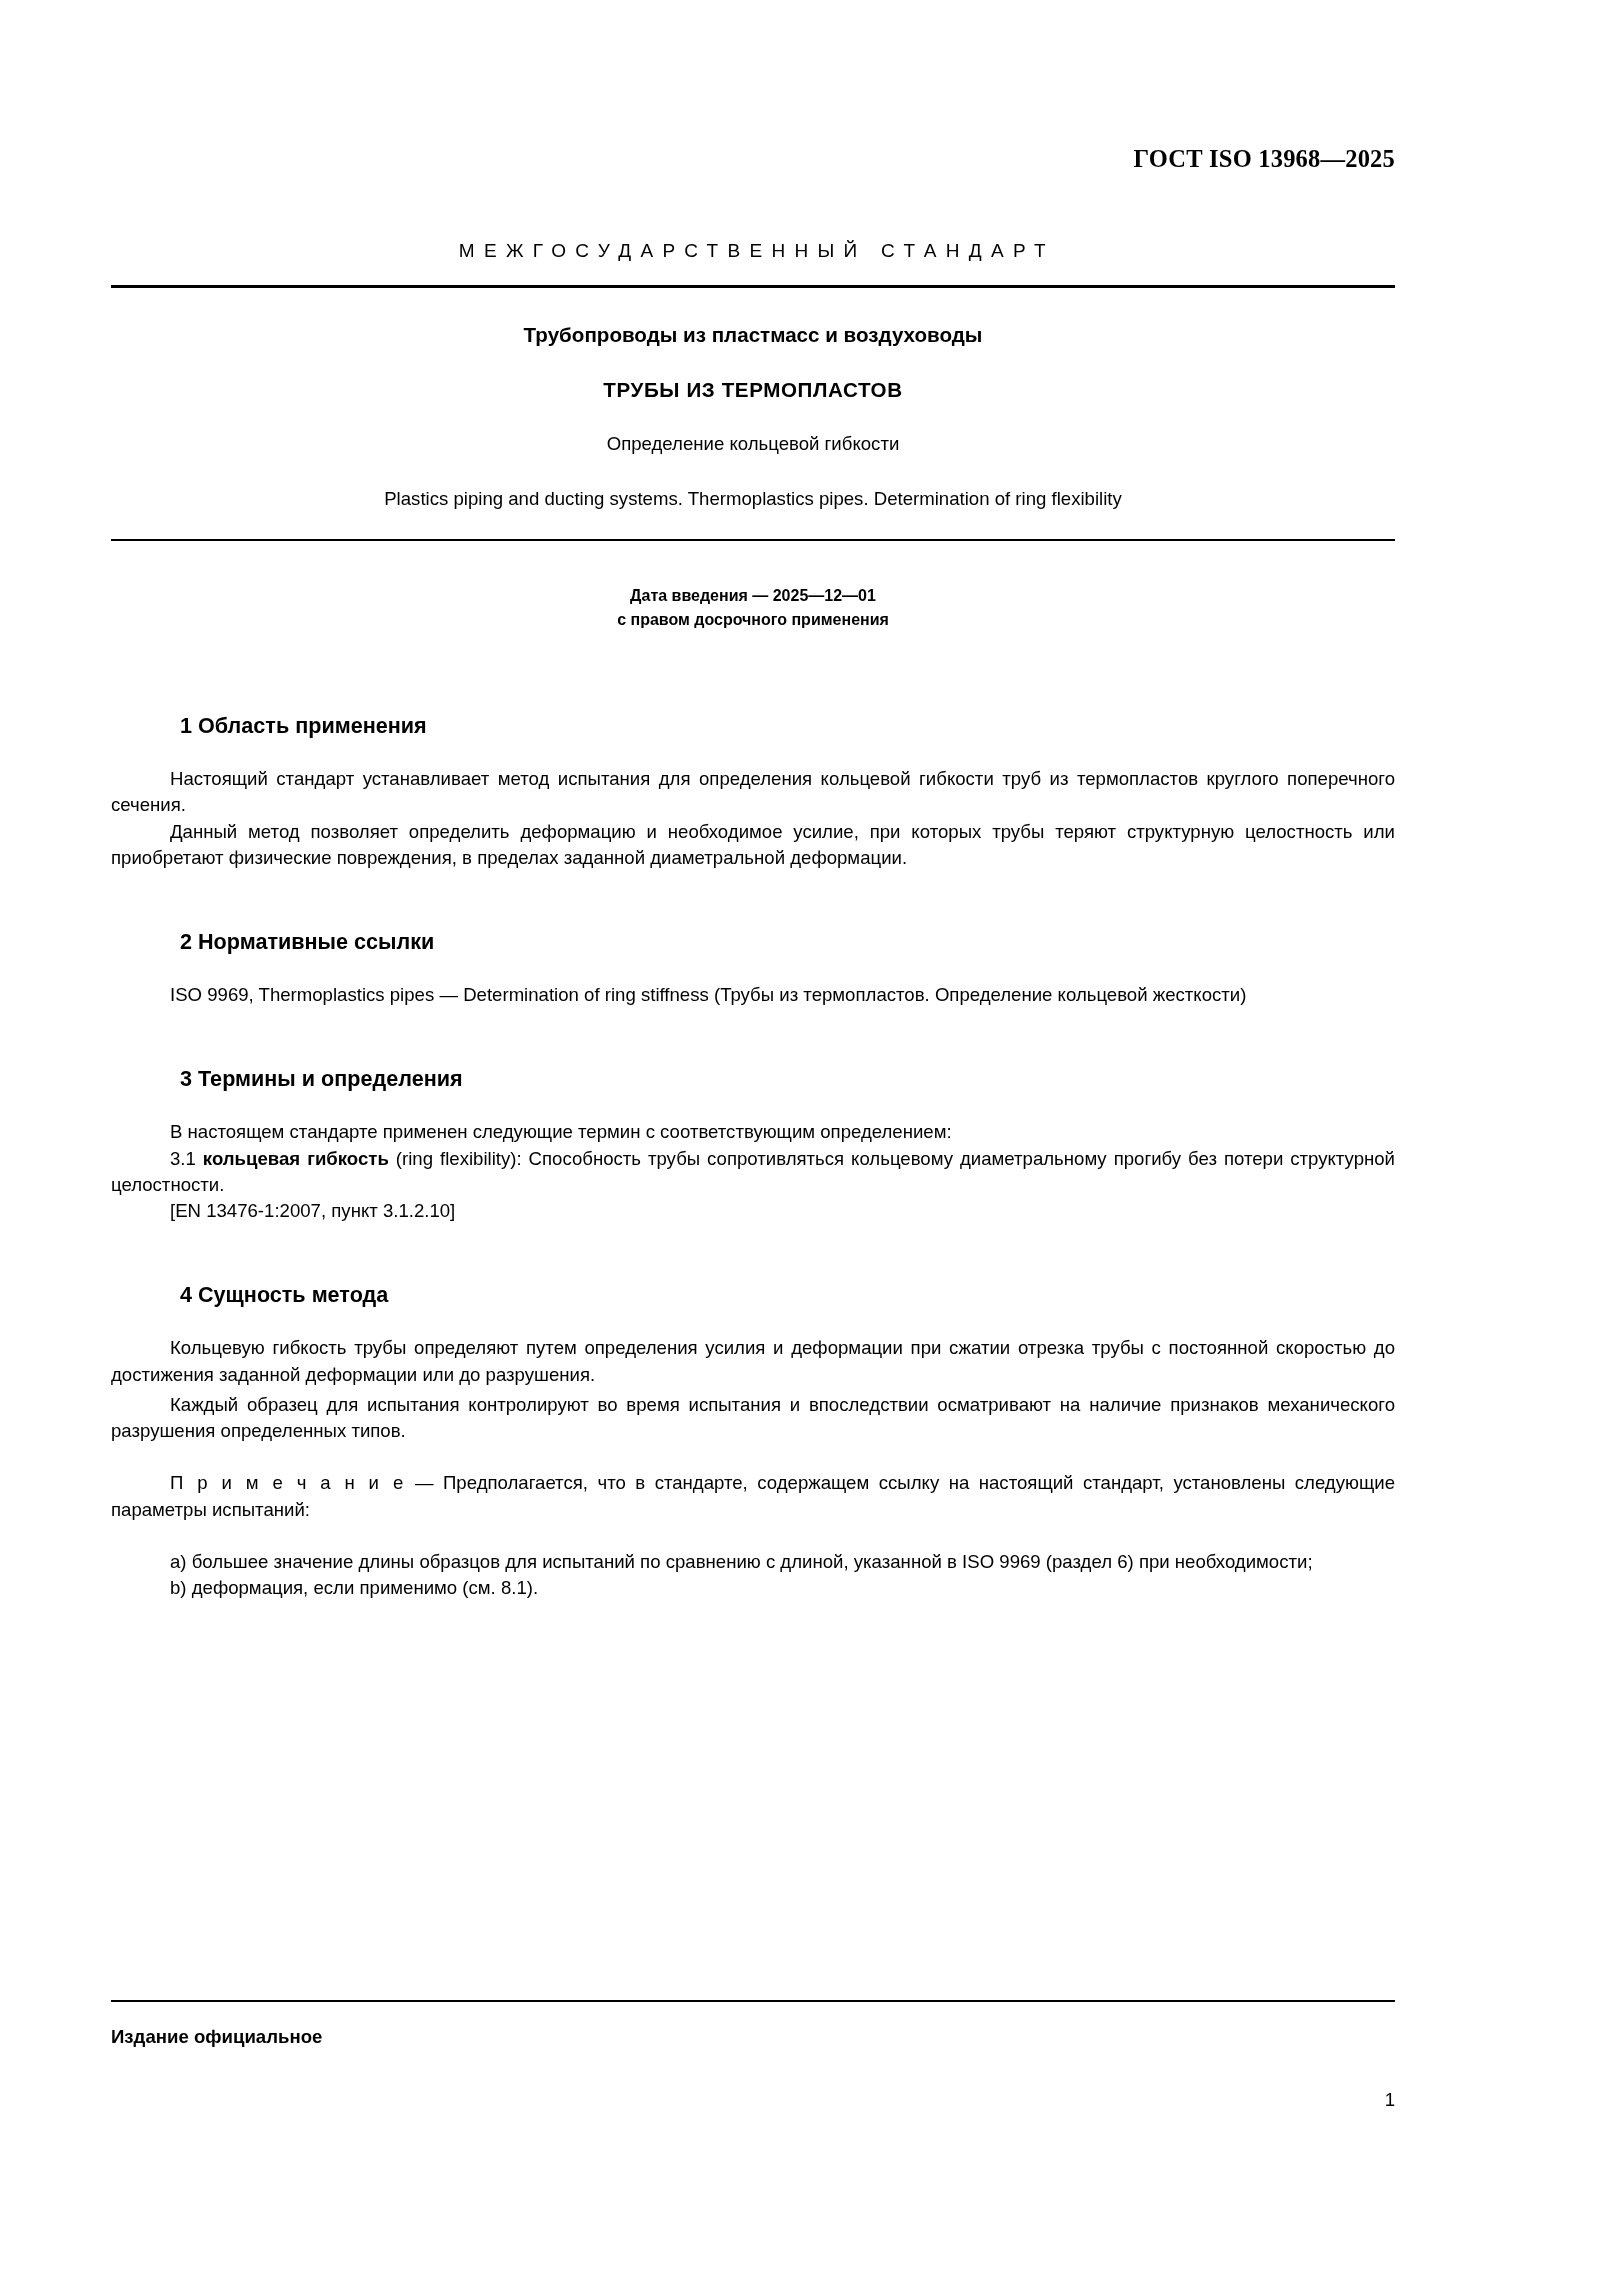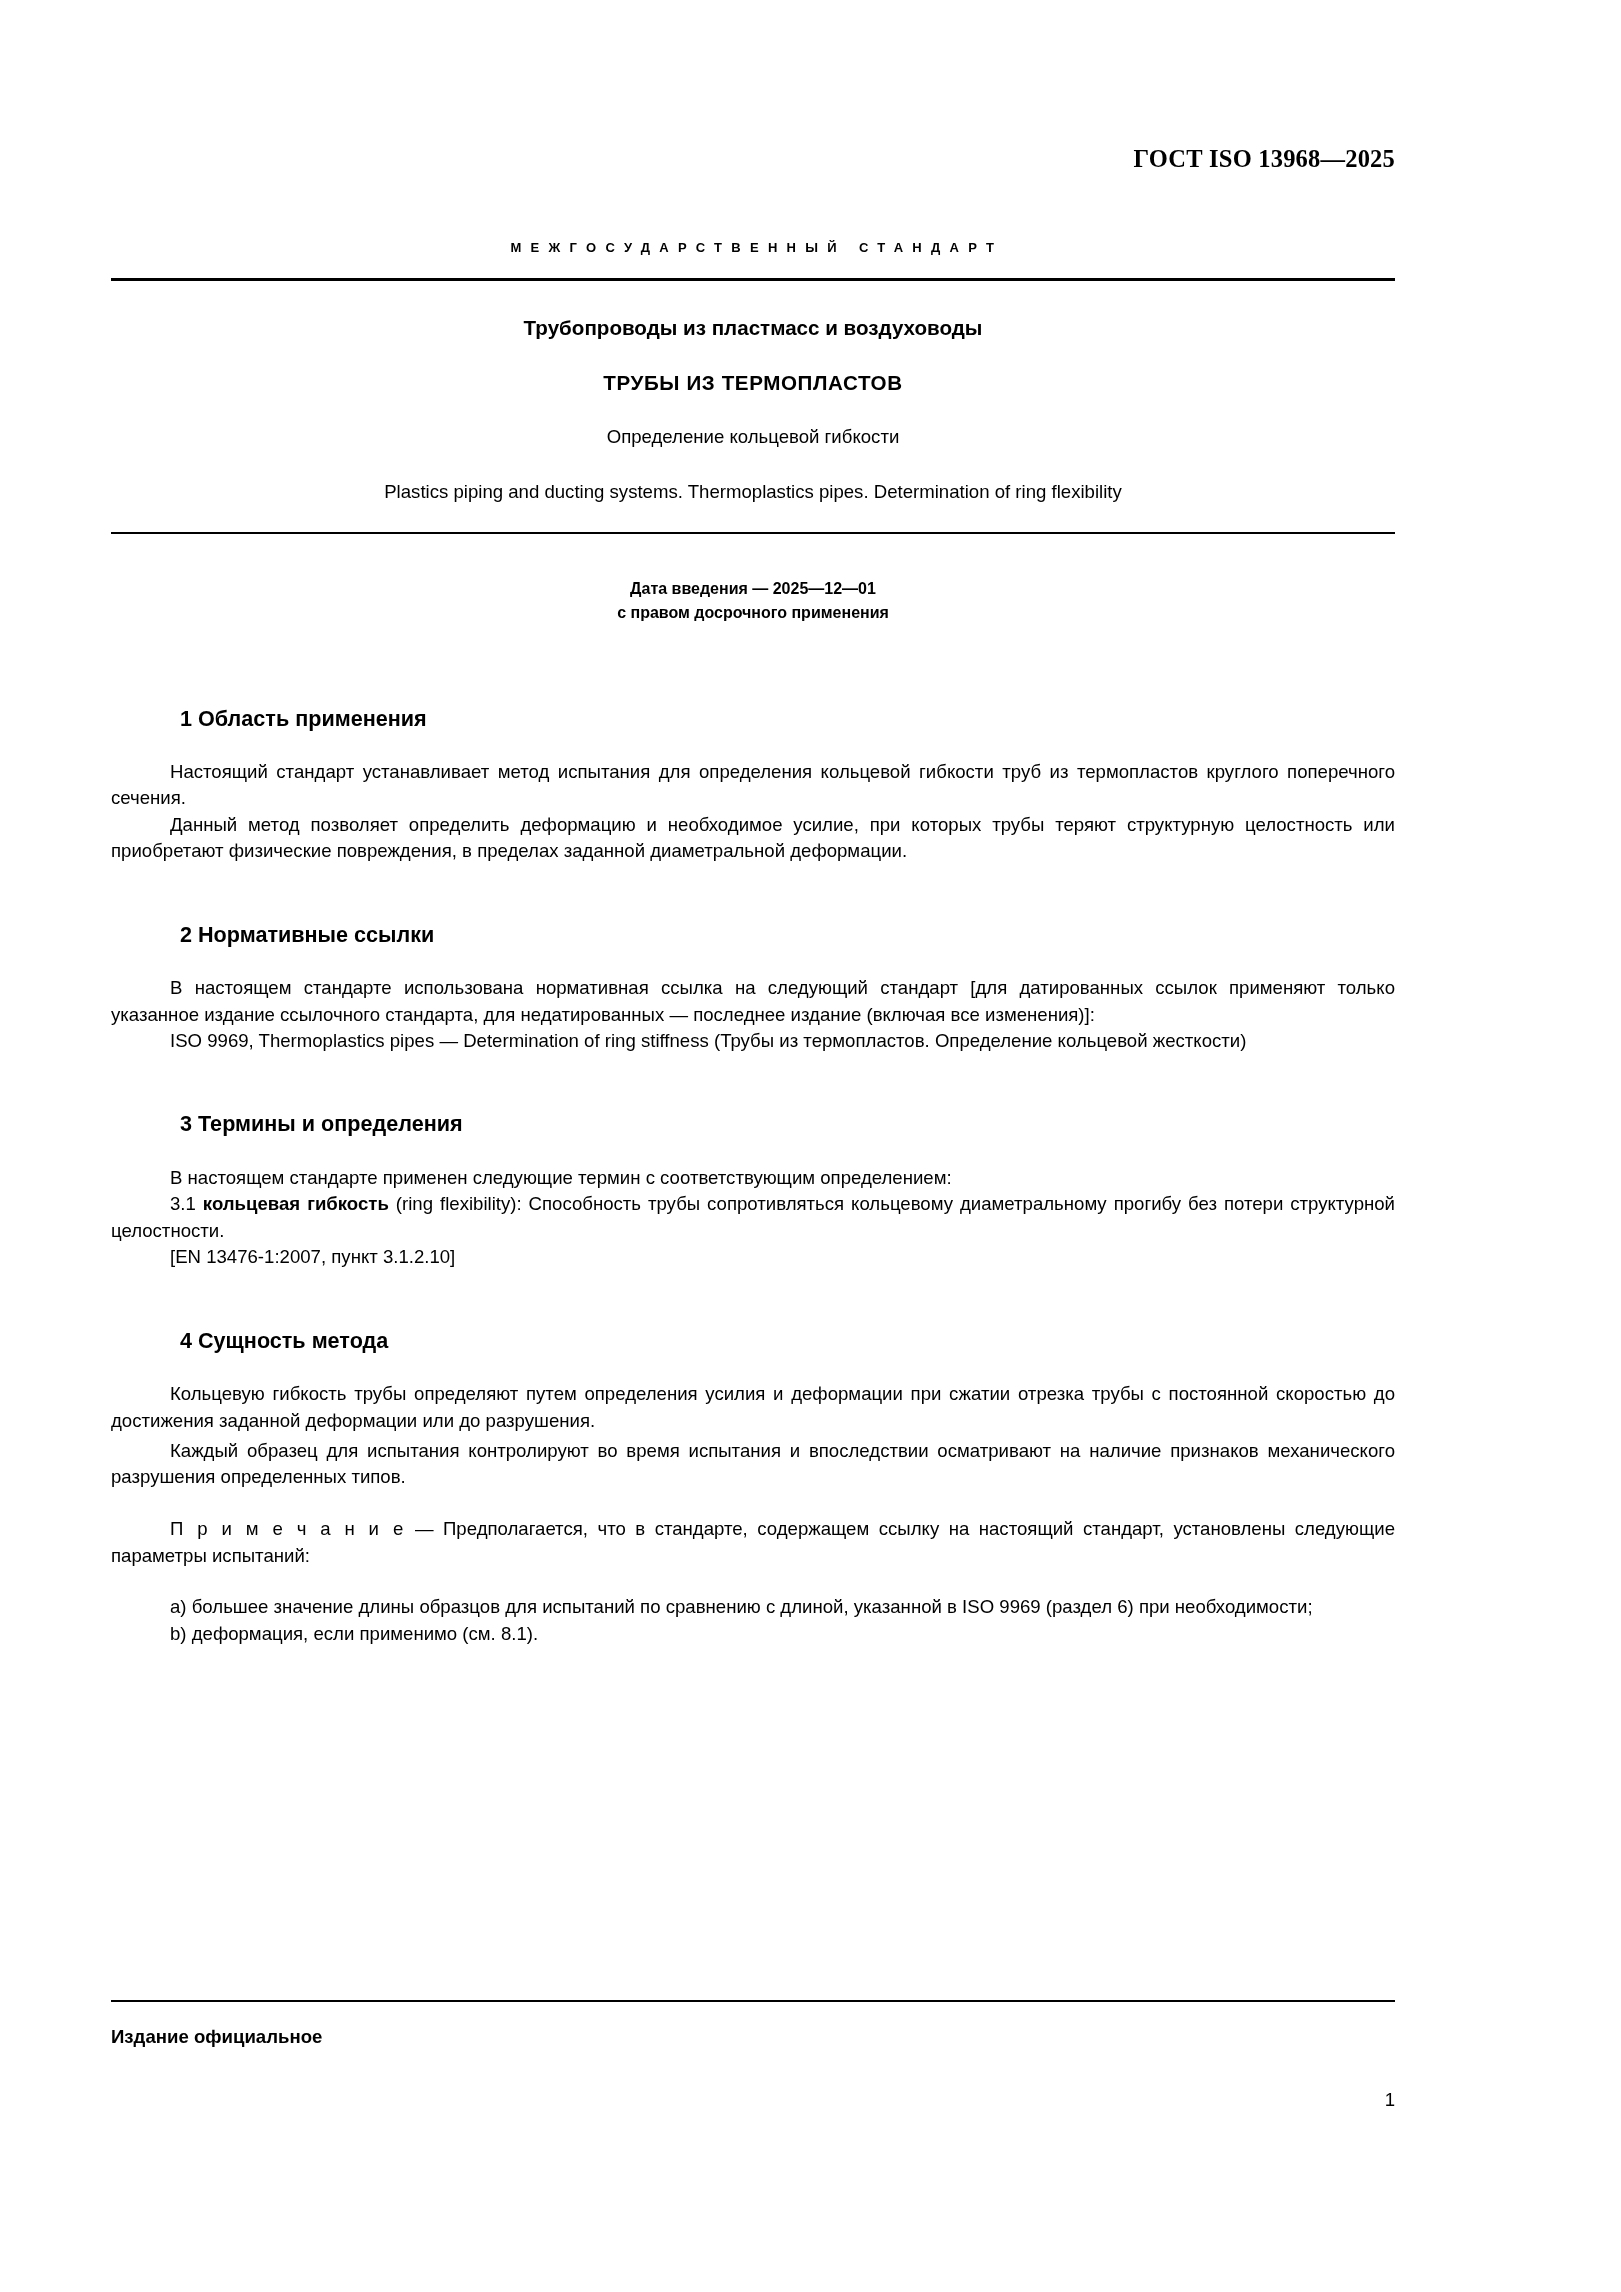--- a/index.html
+++ b/index.html
@@ -33,22 +33,22 @@
     text-align: right;
     font-size: 24.5px;
     font-weight: bold;
     letter-spacing: 0.2px;
     margin-top: 145px;
     font-family: Liberation Serif, serif;
   }
   .standard-word {
     margin-top: 67px;
     text-align: center;
-    font-size: 13px;
-    font-weight: bold;
+    font-size: 19px;
+    font-weight: normal;
     letter-spacing: 9.3px;
     padding-left: 7.8px;
   }
   .rule-thick {
     border-top: 3.9px solid #000;
     margin-top: 22.5px;
   }
   .rule-thin {
     border-top: 2px solid #000;
     margin-top: 19.6px;
@@ -145,21 +145,20 @@
 
     <div class="sec-spacer-big"></div>
     <h2 class="section">1  Область применения</h2>
     <div class="gap-after-head"></div>
     <p class="body">Настоящий стандарт устанавливает метод испытания для определения кольцевой гибкости труб из термопластов круглого поперечного сечения.</p>
     <p class="body">Данный метод позволяет определить деформацию и необходимое усилие, при которых трубы теряют структурную целостность или приобретают физические повреждения, в пределах заданной диаметральной деформации.</p>
 
     <div class="sec-spacer"></div>
     <h2 class="section">2  Нормативные ссылки</h2>
     <div class="gap-after-head"></div>
-    <p class="body">В настоящем стандарте использована нормативная ссылка на следующий стандарт [для датированных ссылок применяют только указанное издание ссылочного стандарта, для недатированных — последнее издание (включая все изменения)]:</p>
     <p class="body">ISO 9969, Thermoplastics pipes — Determination of ring stiffness (Трубы из термопластов. Определение кольцевой жесткости)</p>
 
     <div class="sec-spacer"></div>
     <h2 class="section">3  Термины и определения</h2>
     <div class="gap-after-head"></div>
     <p class="body">В настоящем стандарте применен следующие термин с соответствующим определением:</p>
     <p class="body"><span>3.1</span> <span class="bold">кольцевая гибкость</span> <span>(ring flexibility):  Способность трубы сопротивляться кольцевому диаметральному прогибу без потери структурной целостности.</span></p>
     <p class="body">[EN 13476-1:2007, пункт 3.1.2.10]</p>
 
     <div class="sec-spacer"></div>

